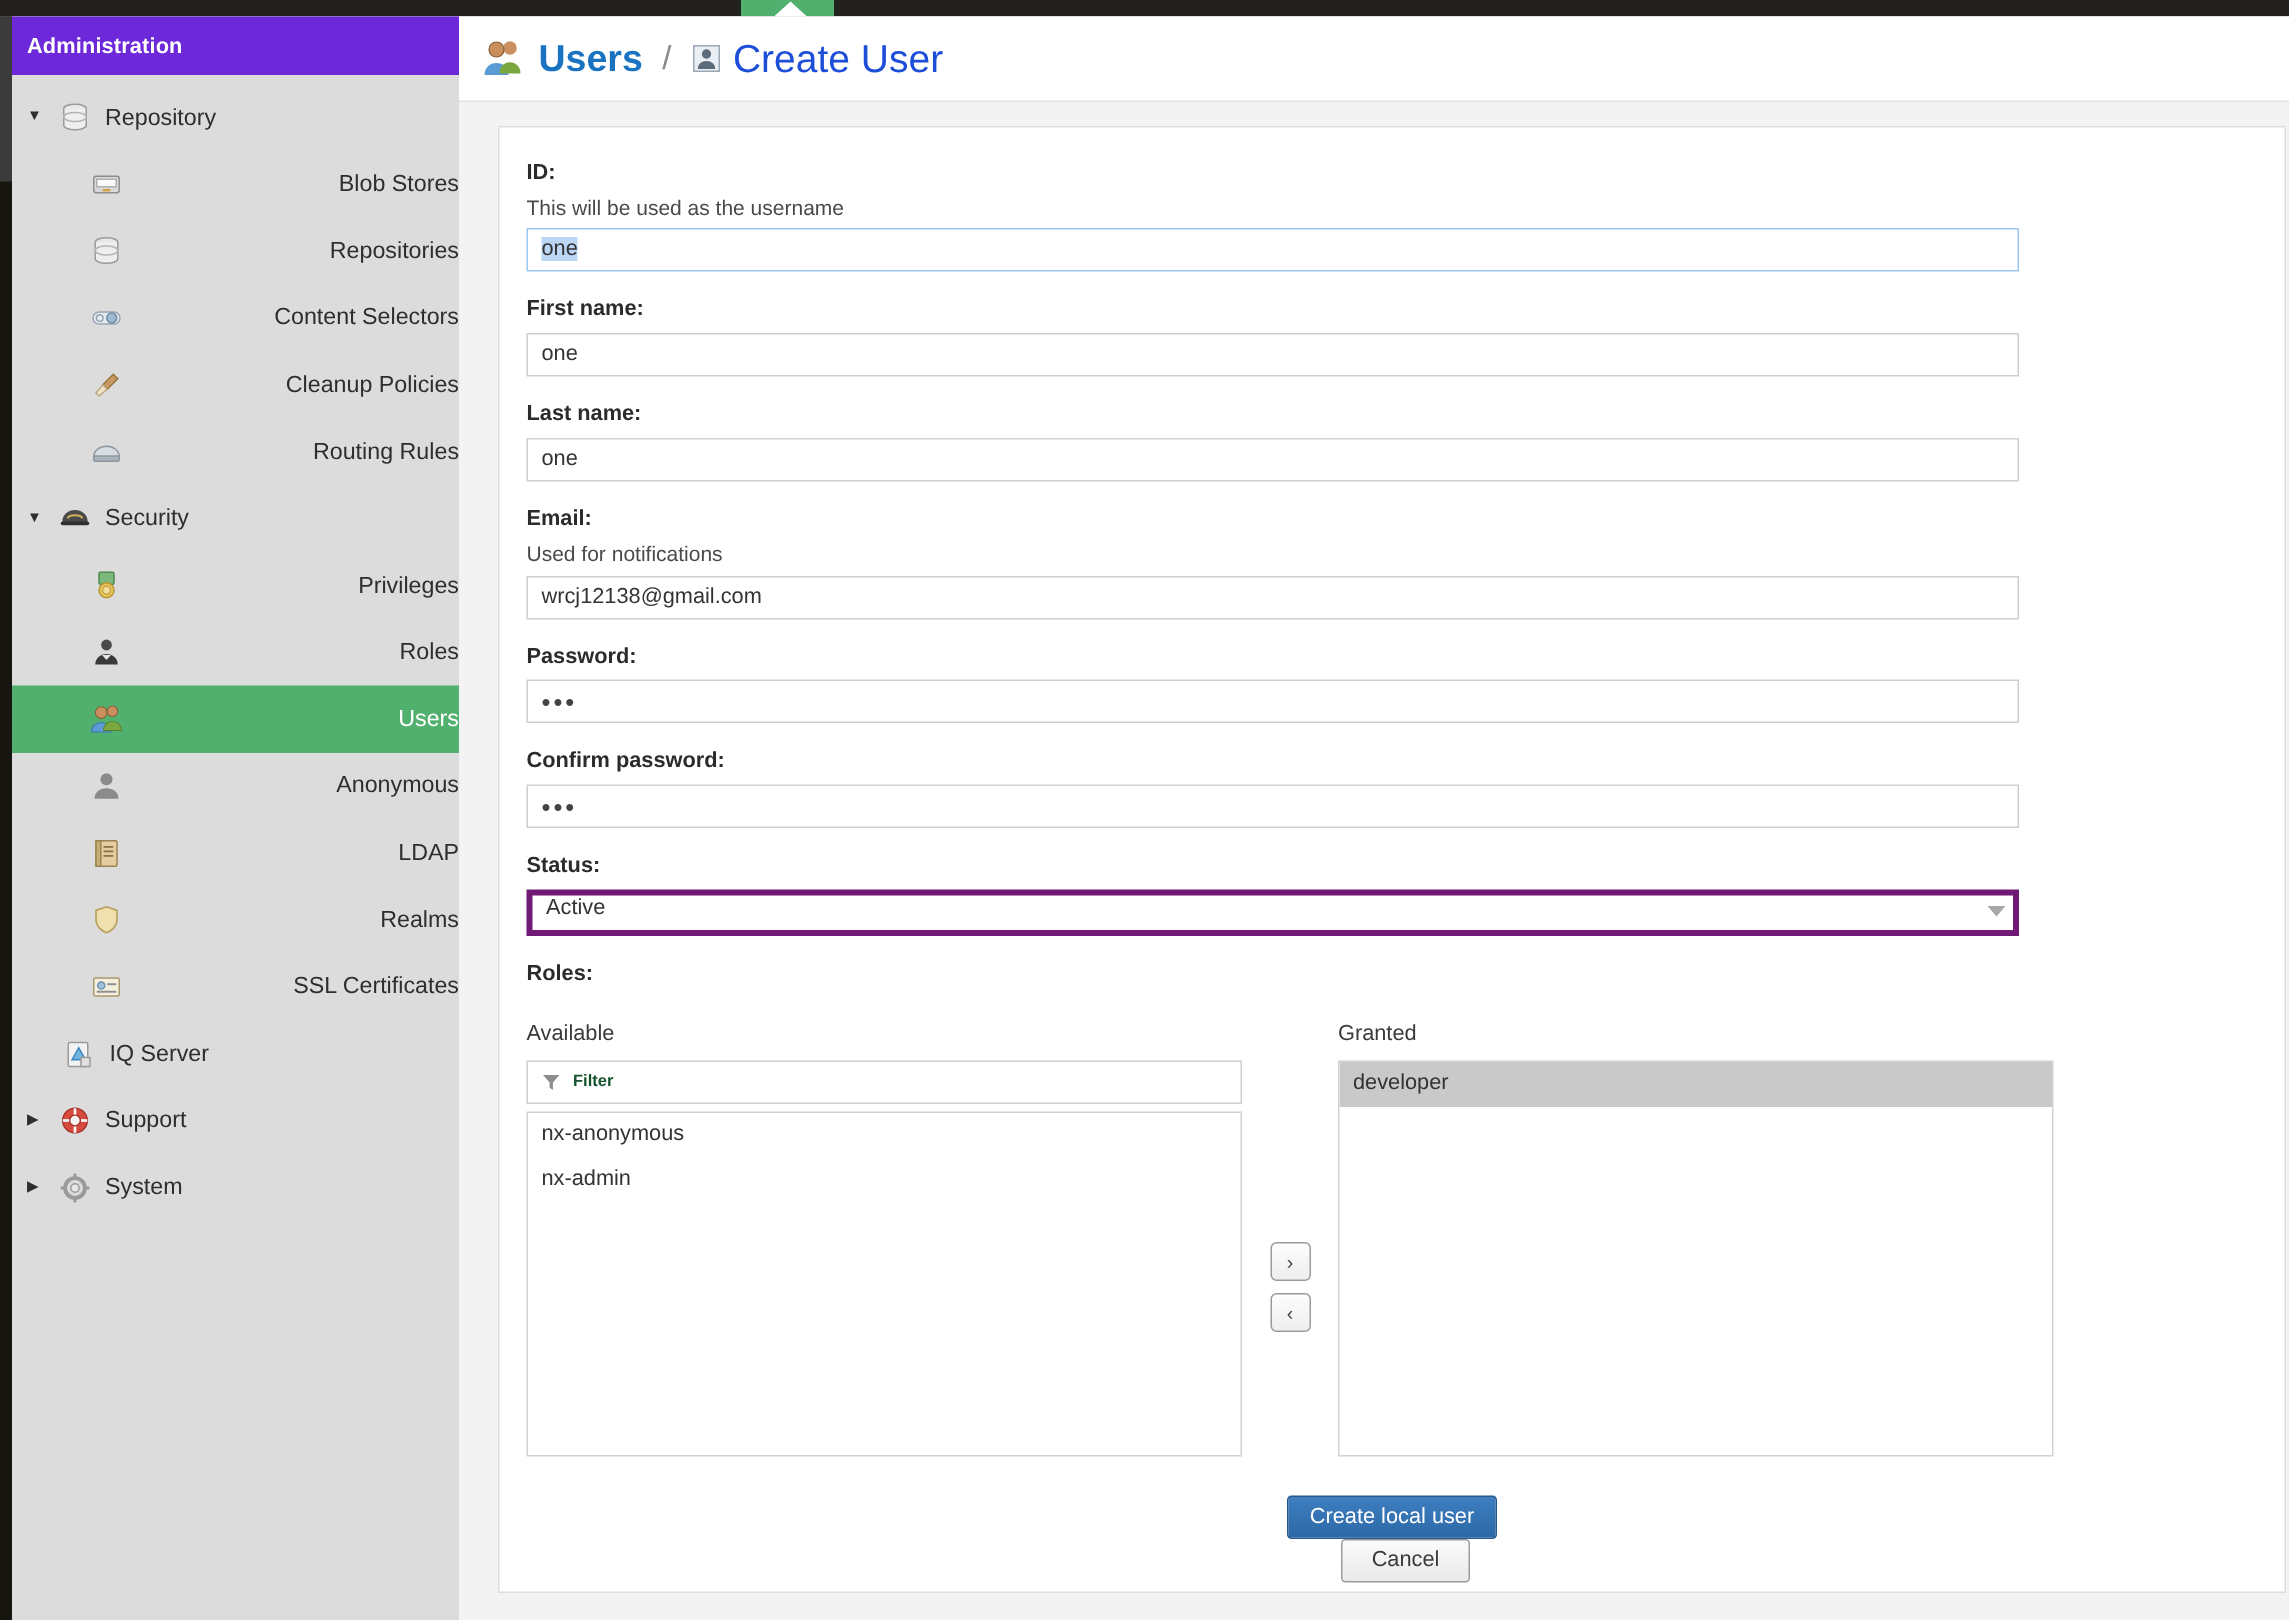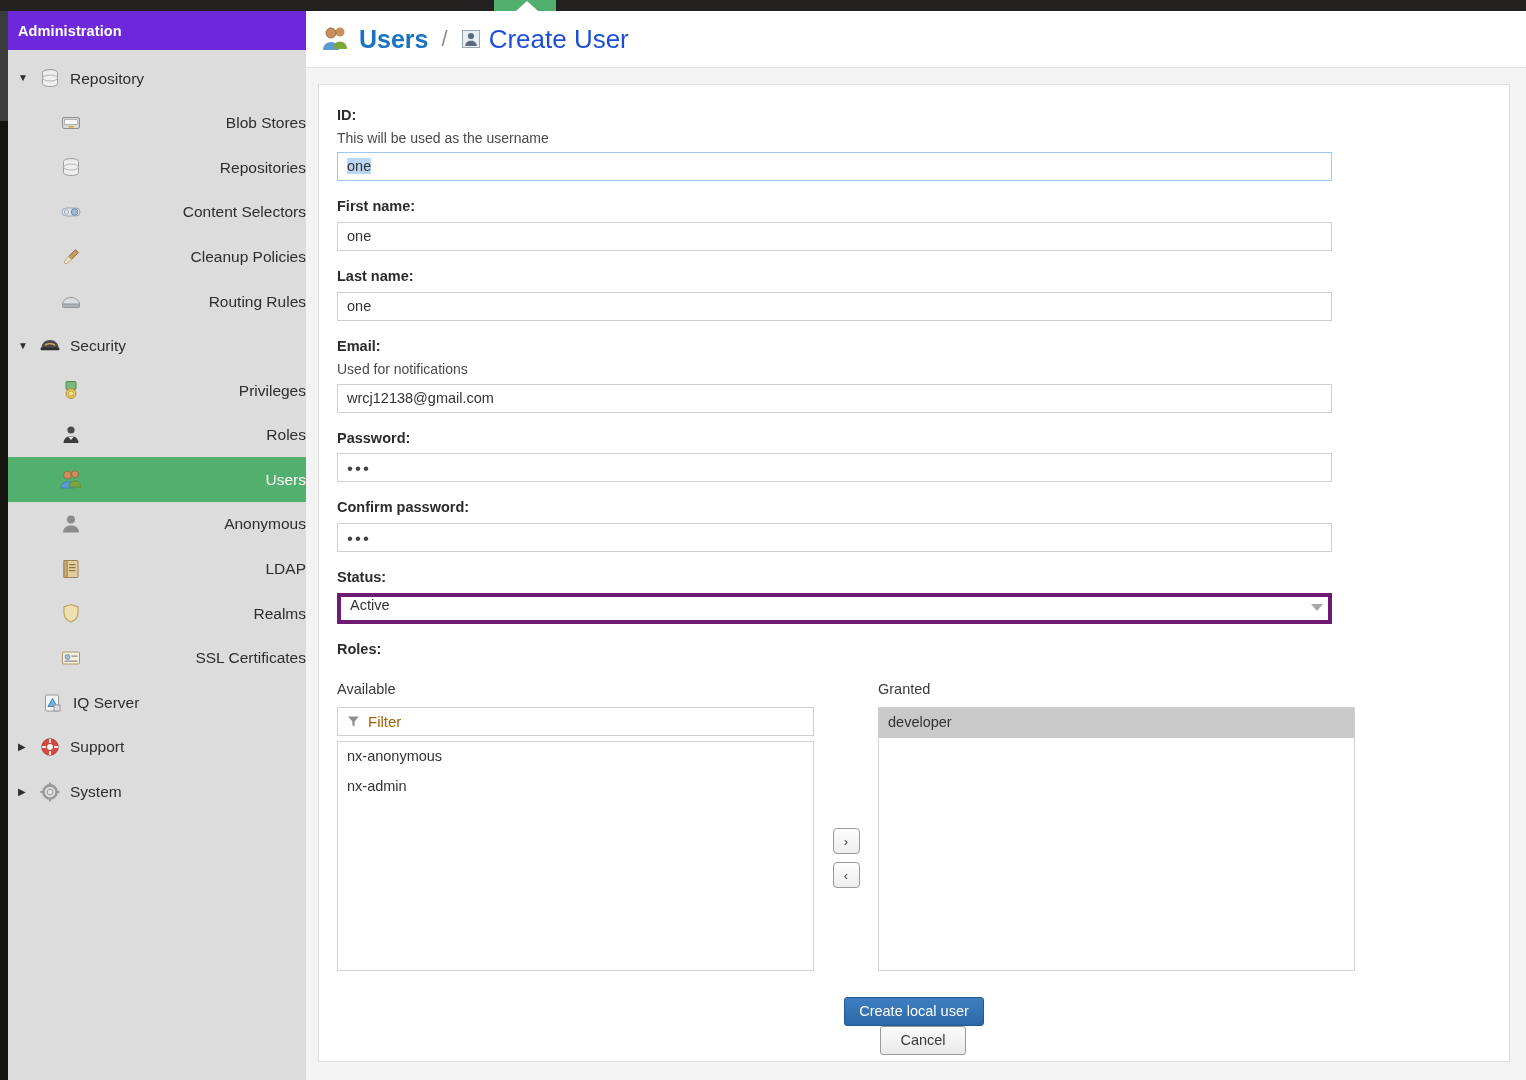--- a/index.html
+++ b/index.html
@@ -99,21 +99,21 @@
   .crumb-link {
     color: #1a73c0; font-size: 25px; font-weight: bold; cursor: pointer;
     line-height: 1;
   }
   .crumb-sep { color: #8a8a8a; font-size: 22px; margin: 0 13px; line-height: 1; }
   .crumb-icon2 { width: 20px; height: 20px; margin-right: 8px;
     display: inline-flex; align-items: center; justify-content: center; }
   .crumb-current { color: #1d4ed8; font-size: 26px; line-height: 1; }
 
   .panel {
-    position: absolute; left: 12px; top: 73px;
+    position: absolute; left: 26px; top: 73px;
     width: 1192px; height: 978px;
     background: #ffffff;
     border: 1px solid #dedede;
   }
   .form { padding: 23px 18px 0 18px; }
 
   .fld-label {
     font-size: 14.5px; font-weight: bold; color: #2b2b2b;
     margin: 0 0 7px 0; line-height: 1.1;
   }
@@ -150,21 +150,21 @@
 
   .roles-wrap { display: flex; margin-top: 2px; }
   .col { width: 477px; }
   .col-head { font-size: 14.5px; color: #3a3a3a; margin-bottom: 10px; line-height:1; }
   .filterbox {
     position: relative; width: 477px; height: 29px;
     border: 1px solid #cfcfcf; background: #ffffff;
     display: flex; align-items: center; padding-left: 9px;
   }
   .funnel { margin-right: 8px; display: inline-flex; }
-  .filter-ph { color: #a16207; font-size: 15px; line-height: 1; }
+  .filter-ph { color: #14532d; font-size: 11px; line-height: 1; font-weight: bold; }
   .listbox {
     width: 477px; height: 230px;
     border: 1px solid #d2d2d2; background: #ffffff;
     margin-top: 5px; overflow: hidden;
   }
   .listbox.granted { height: 264px; margin-top: 0; }
   .list-item {
     font-size: 14.5px; color: #333333;
     padding: 7px 0 7px 9px; line-height: 1.1; cursor: pointer;
   }

